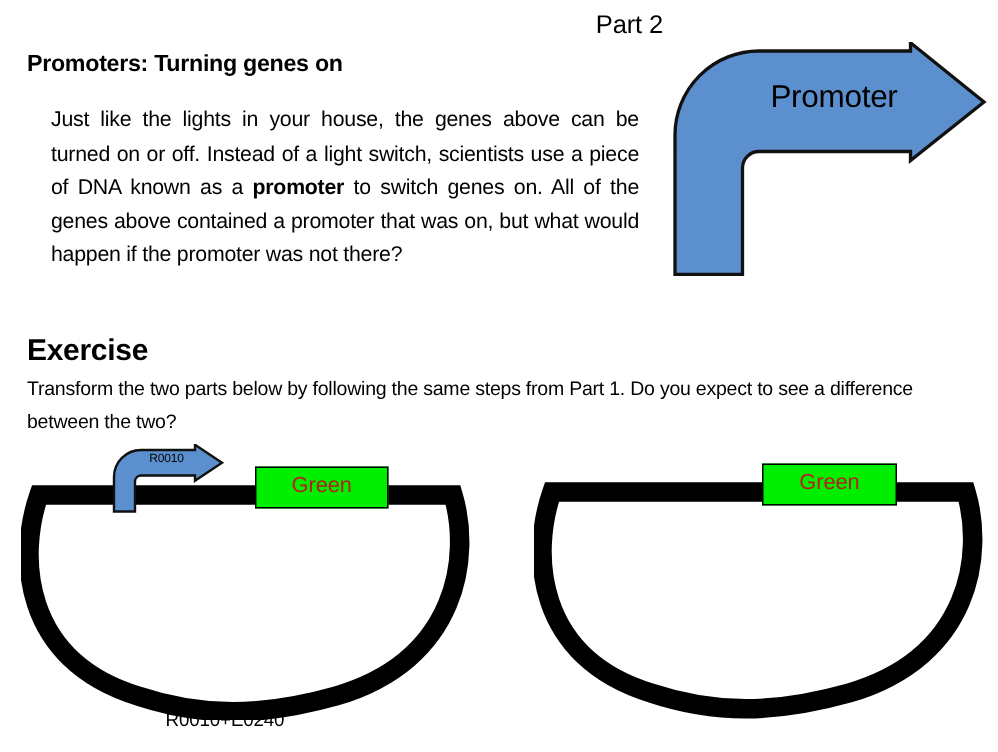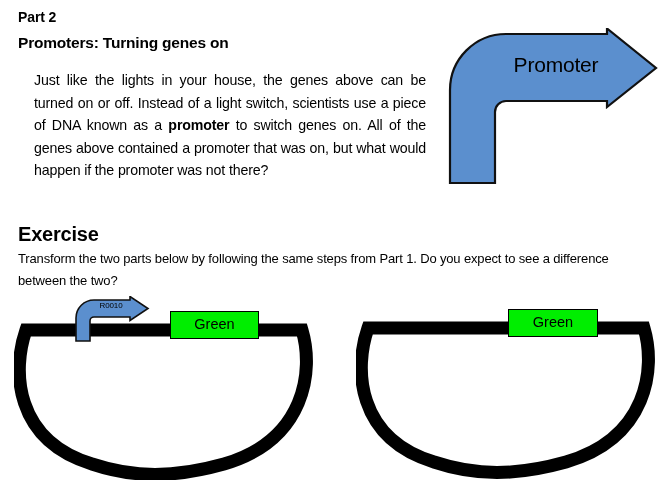--- a/index.html
+++ b/index.html
@@ -22,25 +22,26 @@
   }
 
   
   .text-col {
     position: absolute;
     left: 18px;
     top: 6px;
     width: 424px;
   }
   .h-part {
-    font-size: 14px;
-    font-weight: bold;
+    font-size: 17px;
+    font-weight: normal;
     line-height: 22px;
     margin: 0 0 5px 0;
     letter-spacing: -0.1px;
+    text-align: right;
   }
   .h-sub {
     font-size: 15.5px;
     font-weight: bold;
     line-height: 20px;
     margin: 0 0 3px 0;
     letter-spacing: -0.2px;
   }
   .para {
     font-size: 14.2px;
@@ -104,21 +105,21 @@
   .plasmid svg { display: block; }
 
   .gene-box {
     position: absolute;
     background: #00EE00;
     border: 1.6px solid #000;
     box-sizing: border-box;
     text-align: center;
     font-size: 14.5px;
     line-height: 24px;
-    color: #000000;
+    color: #b91c1c;
   }
   .gene-box-1 { left: 170px; top: 311px; width: 89px; height: 28px; }
   .gene-box-2 { left: 508px; top: 309px; width: 90px; height: 28px; }
 
   .r0010-arrow {
     position: absolute;
     left: 73px;
     top: 296px;
     width: 78px;
     height: 46px;
@@ -203,20 +204,21 @@
                L 57 24.5
                L 57 21
                L 21 21
                A 4 4 0 0 0 17 25
                L 17 45
                Z" fill="#5B8FCE" stroke="#111111" stroke-width="1.6" stroke-linejoin="miter"></path>
     </svg>
   </div>
   <div class="r0010-label">R0010</div>
 
+  <div class="fig-caption cap-1">R0010+E0240</div>
 
   <div class="plasmid plasmid-right">
     <svg width="300" height="180" viewBox="0 0 300 180" xmlns="http://www.w3.org/2000/svg">
       <path d="M 12 28
                L 288 28
                C 300 68, 292 138, 210 162
                C 160 176, 120 176, 78 162
                C 0 138, -2 68, 12 28 Z" fill="none" stroke="#000000" stroke-width="13" stroke-linecap="round"></path>
     </svg>
   </div>

